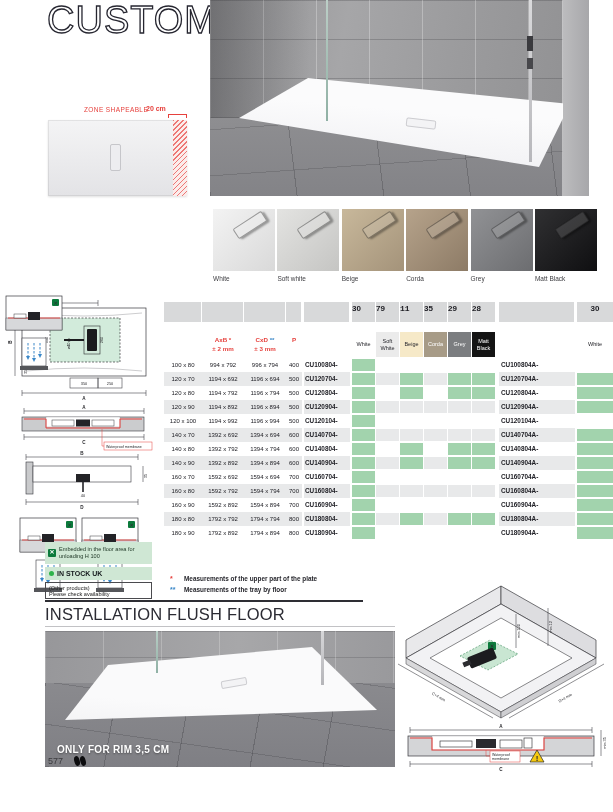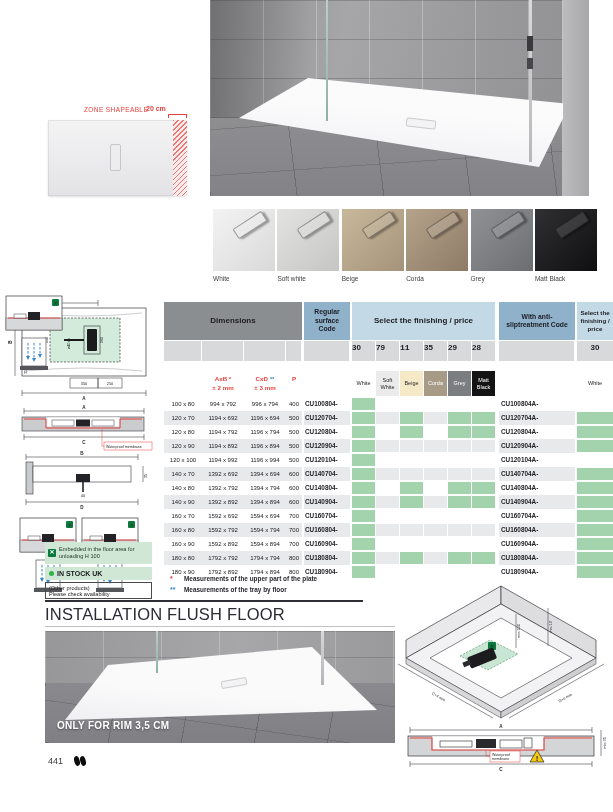--- a/index.html
+++ b/index.html
@@ -108,21 +108,21 @@
       gap:3px;padding:0 4px;font-size:7px;font-weight:bold;color:#14191c}
   .dot{width:5px;height:5px;border-radius:50%;background:var(--dotgreen)}
   .otherbox{left:45px;top:582px;width:107px;height:17px;border:1px solid #4a4a4e;font-size:5.6px;
       color:#222;padding:1.5px 3px;line-height:1.25}
 
   
   .rule-dark{left:45px;top:600px;width:318px;height:2px;background:#2e2e34}
   .inst-head{left:45px;top:605px;font-size:16.5px;font-weight:500;color:#2b2b33;letter-spacing:.2px}
   .rule-lite{left:45px;top:626px;width:350px;height:1px;background:#c2c2c5}
 
-  .photo2{left:45px;top:631px;width:350px;height:112px;overflow:hidden}
+  .photo2{left:45px;top:631px;width:350px;height:136px;overflow:hidden}
   .photo2 .wall{position:absolute;left:0;top:0;right:0;height:52px;background:
       repeating-linear-gradient(90deg,rgba(255,255,255,.22) 0 1px,transparent 1px 58px),
       repeating-linear-gradient(180deg,rgba(70,70,74,.25) 0 1px,transparent 1px 26px),
       linear-gradient(95deg,#97979a,#a7a7a9 55%,#99999c)}
   .photo2 .floor{position:absolute;left:0;top:52px;right:0;bottom:0;background:
       repeating-linear-gradient(100deg,rgba(45,45,50,.28) 0 1px,transparent 1px 72px),
       repeating-linear-gradient(8deg,rgba(45,45,50,.2) 0 1px,transparent 1px 42px),
       linear-gradient(180deg,#8a8a8e,#7f7f84)}
   .photo2 .tray{position:absolute;inset:0;clip-path:polygon(63px 34px,267px 16px,332px 79px,20px 89px);
       background:linear-gradient(185deg,#fafafb 55%,#e9e9ec);filter:drop-shadow(0 2px 2px rgba(0,0,0,.3))}
@@ -147,20 +147,21 @@
   .tiny{font-size:3.9px}
 
   .footer-num{left:48px;top:756px;font-size:9px;color:#3a3a3e}
   .footer-logo{left:72px;top:754px}
 </style>
 </head>
 <body>
 
 <div class="sheet">
 
+  <div class="abs title">CUSTOM</div>
 
   <div class="abs zone-label">ZONE SHAPEABLE</div>
   <div class="abs zone-value">20 cm</div>
   <div class="abs zone-bracket"></div>
   <div class="abs tray-diagram">
     <div class="drain"></div>
     <div class="hatch"></div>
   </div>
 
   <div class="abs hero">
@@ -209,27 +210,20 @@
       </div>
       <div class="swatch">
         <div class="sq" style="background: linear-gradient(135deg, rgb(48, 48, 50), rgb(15, 15, 17));">
           <div class="sdrain"></div>
         </div>
         <div class="lbl">Matt Black</div>
       </div>
     </div>
 
   <div class="abs ptable">
-    <div class="prow hrow">
-      <div class="hblk hdims">Dimensions</div>
-      <div class="hblk hcode">Regular surface Code</div>
-      <div class="hblk hfin">Select the finishing / price</div>
-      <div class="hblk hacode">With anti-sliptreatment Code</div>
-      <div class="hblk hafin">Select the finishing / price</div>
-    </div>
 
     <div class="prow nrow">
       <div class="c nom g"></div>
       <div class="c axb g"></div>
       <div class="c cxd g"></div>
       <div class="c p g"></div>
       <div class="c code g"></div>
       <div class="fins" id="fin-nums">
           <div class="fin" style="font-weight: bold;">30</div>
           <div class="fin" style="font-weight: bold;">79</div>
@@ -653,19 +647,19 @@
     <line class="dimline" x1="205" y1="144" x2="205" y2="170"></line>
     <text class="tiny" x="210" y="157" transform="rotate(-90 210 157)" text-anchor="middle">min 35</text>
     <path class="redln" stroke-width=".5" d="M90,164 V170 H94"></path>
     <rect x="94" y="165" width="30" height="11" fill="#fff" stroke="#e6413d" stroke-width=".5"></rect>
     <text x="96" y="169.5" font-size="3.6" fill="#e6413d">Waterproof</text>
     <text x="96" y="174" font-size="3.6" fill="#e6413d">membrane</text>
     <polygon points="134,176 148,176 141,164" fill="#f6c910" stroke="#232327" stroke-width=".7"></polygon>
     <text x="141" y="174.5" font-size="8" font-weight="bold" text-anchor="middle">!</text>
   </svg>
 
-  <div class="abs footer-num">441</div>
+  <div class="abs footer-num">577</div>
   <svg class="abs footer-logo" width="16" height="14" viewBox="0 0 16 14">
     <ellipse cx="5" cy="7" rx="2.7" ry="5" transform="rotate(-16 5 7)" fill="#0c0c0e"></ellipse>
     <ellipse cx="11" cy="7" rx="2.7" ry="5" transform="rotate(-16 11 7)" fill="#0c0c0e"></ellipse>
   </svg>
 
 </div>
 
 </body></html>

